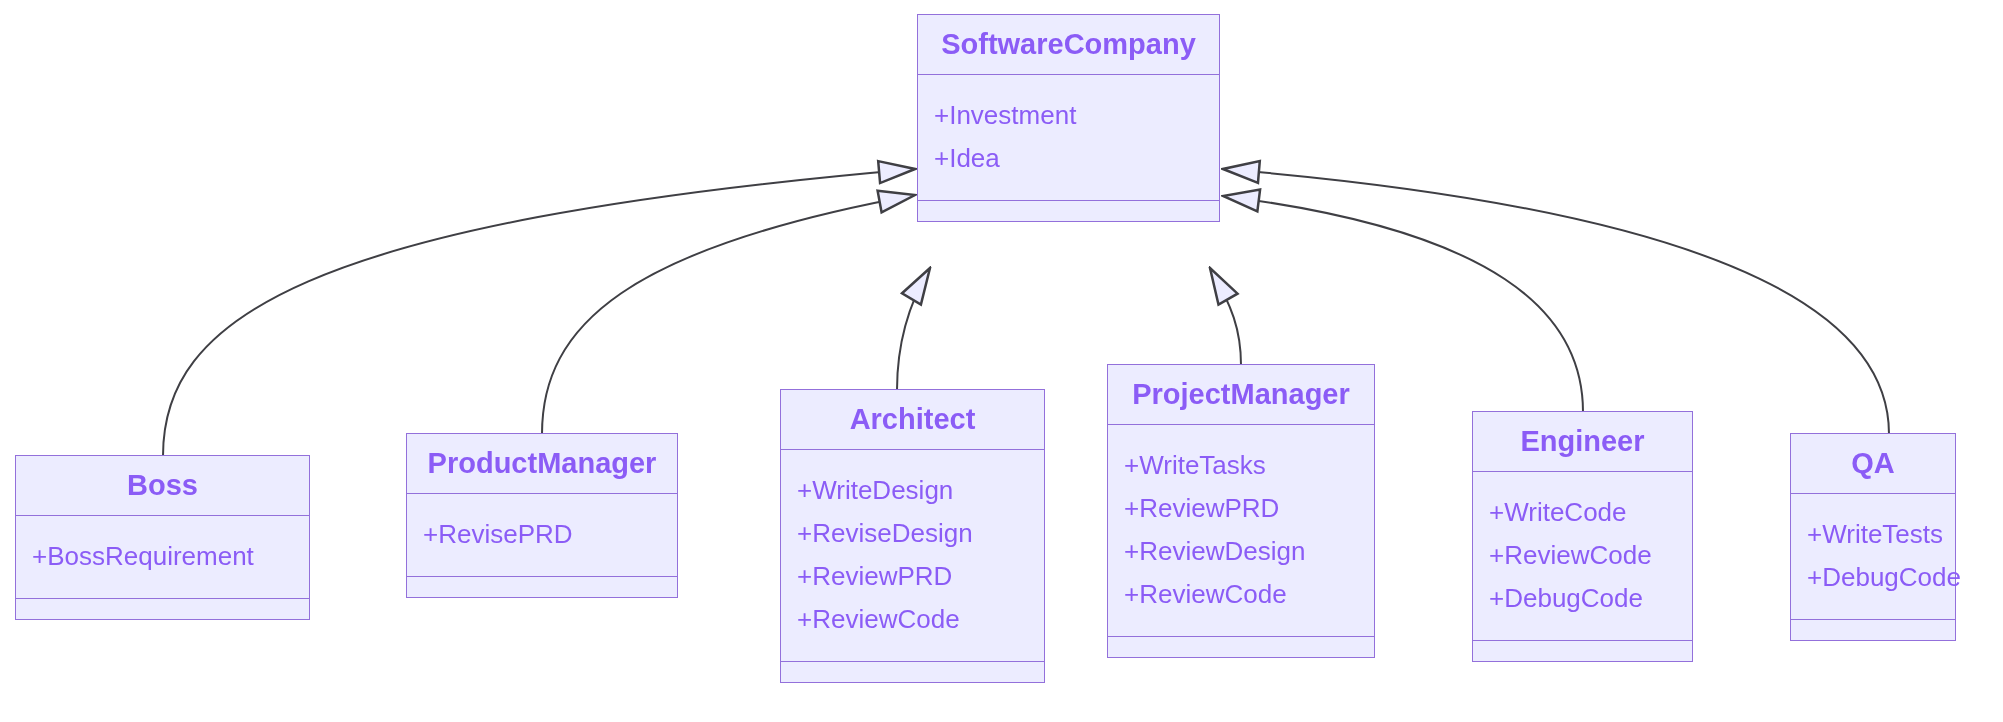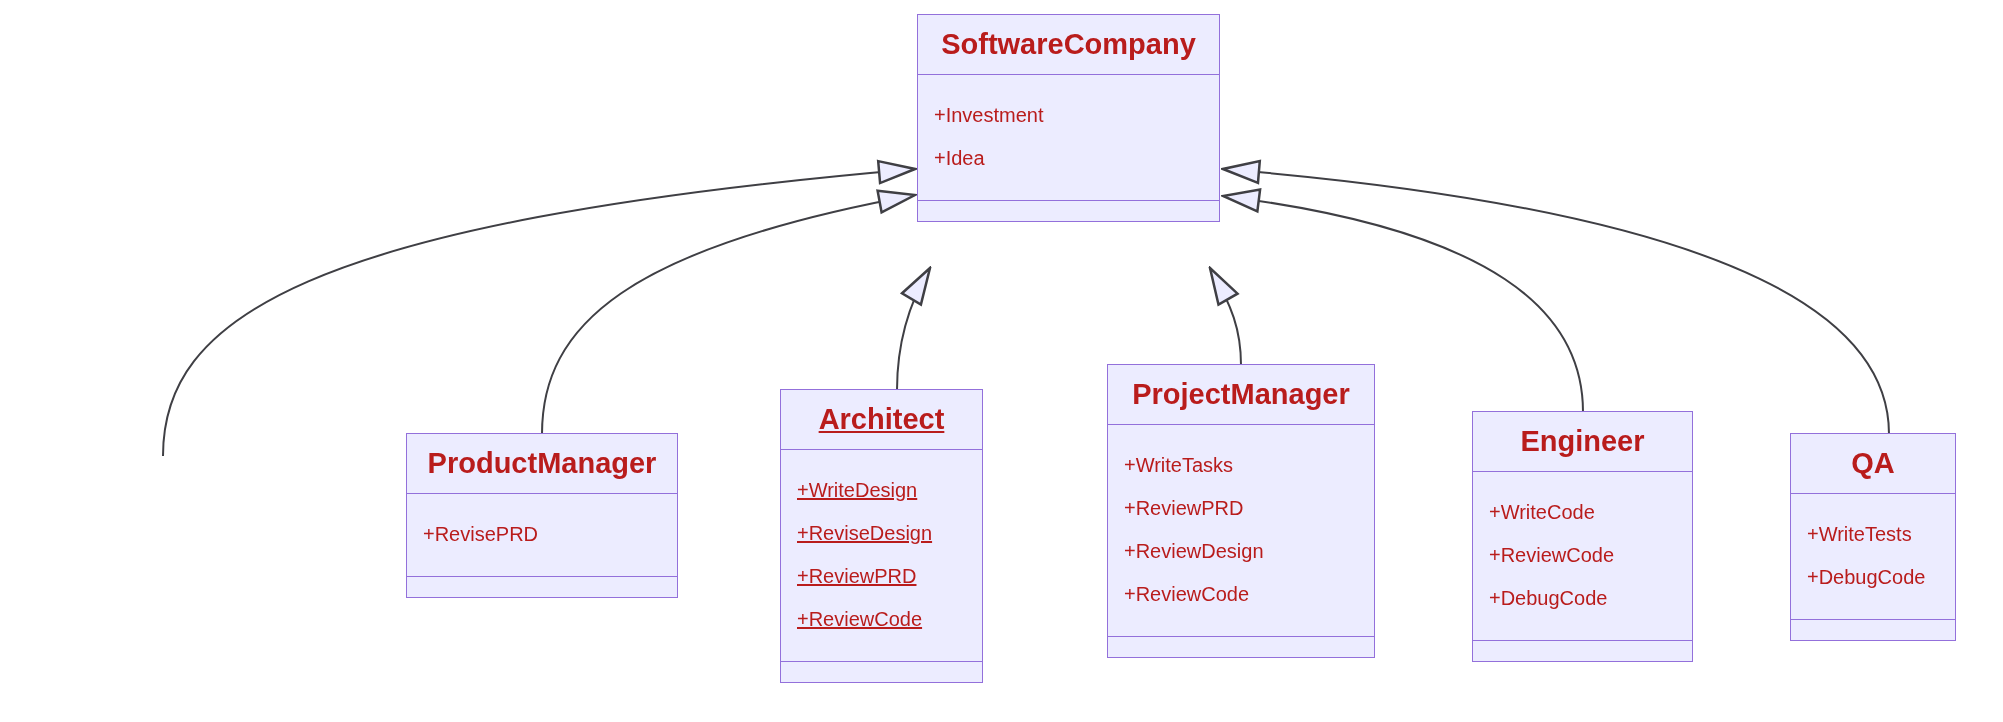--- a/index.html
+++ b/index.html
@@ -10,36 +10,36 @@
     font-family:"Liberation Sans",sans-serif;
     overflow:hidden;
   }
   .edges{position:absolute;left:0;top:0;width:2003px;height:722px;}
   .edge{fill:none;stroke:#3f3f44;stroke-width:2;}
   .uml-class{
     position:absolute;
     box-sizing:border-box;
     background:#ECECFF;
     border:1.5px solid #9370DB;
-    color:#b91c1c;
+    color:#8b5cf6;
   }
   .uml-title{
     height:59px;
     display:flex;align-items:center;justify-content:center;
     font-weight:700;font-size:29px;
     border-bottom:1.5px solid #9370DB;
     letter-spacing:0;
     white-space:nowrap;
   }
   .uml-members{
     padding:19px 16px 20px 16px;
     border-bottom:1.5px solid #9370DB;
   }
   .uml-member{
-    font-size:20px;
+    font-size:26px;
     line-height:43px;
     white-space:nowrap;
   }
   .uml-footer{height:20px;}
 </style>
 </head>
 <body>
 
 <div class="canvas">
 
@@ -59,30 +59,37 @@
 
   <div class="uml-class" style="left:917px;top:14px;width:303px;">
     <div class="uml-title">SoftwareCompany</div>
     <div class="uml-members">
       <div class="uml-member">+Investment</div>
       <div class="uml-member">+Idea</div>
     </div>
     <div class="uml-footer"></div>
   </div>
 
+  <div class="uml-class" style="left:15px;top:455px;width:295px;">
+    <div class="uml-title">Boss</div>
+    <div class="uml-members">
+      <div class="uml-member">+BossRequirement</div>
+    </div>
+    <div class="uml-footer"></div>
+  </div>
 
   <div class="uml-class" style="left:406px;top:433px;width:272px;">
     <div class="uml-title">ProductManager</div>
     <div class="uml-members">
       <div class="uml-member">+RevisePRD</div>
     </div>
     <div class="uml-footer"></div>
   </div>
 
-  <div class="uml-class" style="left:780px;top:389px;width:203px;text-decoration:underline;">
+  <div class="uml-class" style="left:780px;top:389px;width:265px;">
     <div class="uml-title">Architect</div>
     <div class="uml-members">
       <div class="uml-member">+WriteDesign</div>
       <div class="uml-member">+ReviseDesign</div>
       <div class="uml-member">+ReviewPRD</div>
       <div class="uml-member">+ReviewCode</div>
     </div>
     <div class="uml-footer"></div>
   </div>
 

